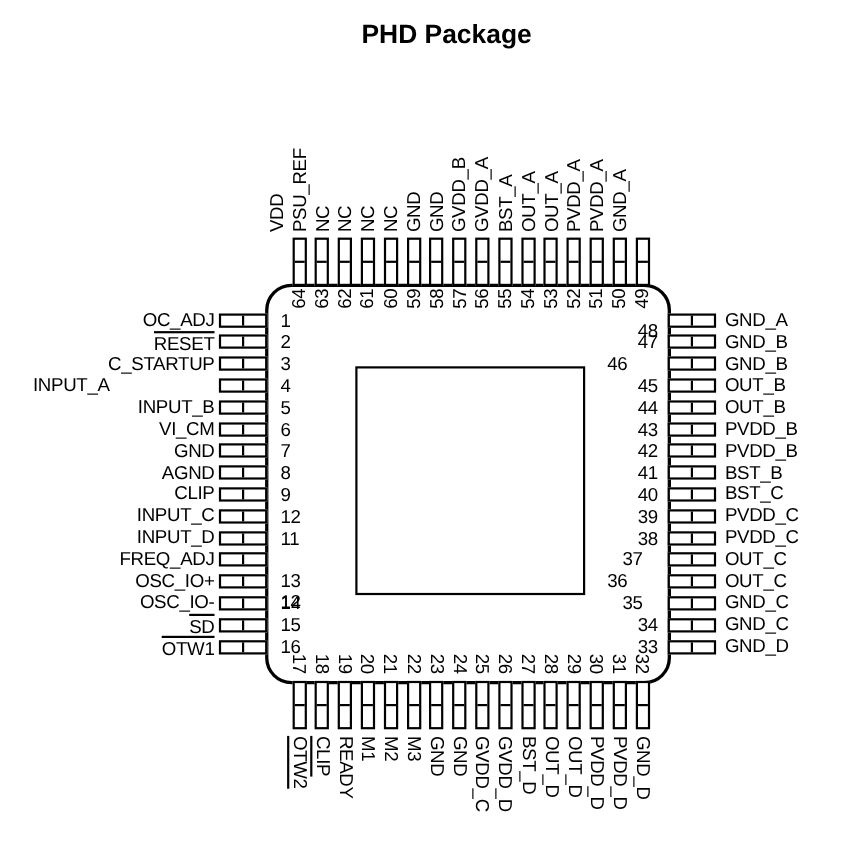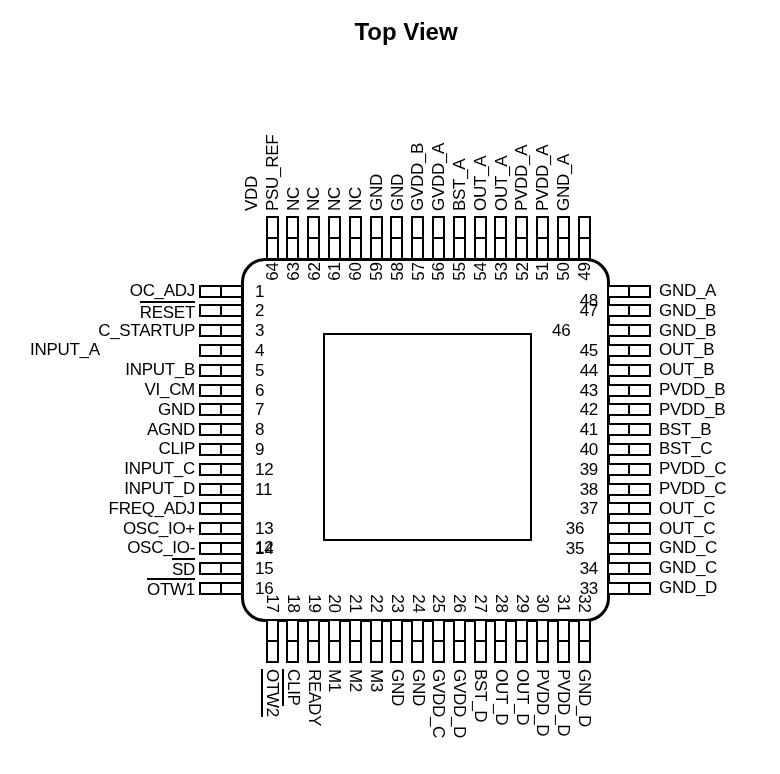--- a/index.html
+++ b/index.html
@@ -28,21 +28,21 @@
   .rnum-ccw{transform:rotate(-90deg);text-align:center;}
   .rnum-cw{transform:rotate(90deg);text-align:center;}
   .ov{display:inline-block;border-top:2px solid #000;line-height:19px;}
   .ovb{display:inline-block;border-bottom:2px solid #000;line-height:19px;}
 </style>
 </head>
 <body>
 
 <div class="canvas">
   <div class="title">
-    <div>Top View</div>
+    <div>PHD Package</div>
   </div>
 
   <div class="chip-body"></div>
   <div class="thermal-pad"></div>
 
   <div id="pin-layer">
       <div class="pin h" style="left: 199px; top: 285px;">
         <div class="dv"></div>
       </div>
       <div class="num" style="left: 255px; top: 282px; width: 40px;">1</div>
@@ -173,26 +173,26 @@
       <div class="num" style="left: 552px; top: 460px; width: 46px; text-align: right;">39</div>
       <div class="lbl" style="left: 659px; top: 459px;"><span>PVDD_C</span></div>
       <div class="pin h" style="left: 607px; top: 483px;">
         <div class="dv"></div>
       </div>
       <div class="num" style="left: 552px; top: 480px; width: 46px; text-align: right;">38</div>
       <div class="lbl" style="left: 659px; top: 479px;"><span>PVDD_C</span></div>
       <div class="pin h" style="left: 607px; top: 502px;">
         <div class="dv"></div>
       </div>
-      <div class="num" style="left: 552px; top: 499px; width: 46px; text-align: right;">37</div>
+      <div class="num" style="left: 552px; top: 499px; width: 46px; text-align: center;">37</div>
       <div class="lbl" style="left: 659px; top: 499px;"><span>OUT_C</span></div>
       <div class="pin h" style="left: 607px; top: 522px;">
         <div class="dv"></div>
       </div>
-      <div class="num" style="left: 552px; top: 519px; width: 46px; text-align: center;">36</div>
+      <div class="num" style="left: 552px; top: 519px; width: 46px; text-align: left;">36</div>
       <div class="lbl" style="left: 659px; top: 519px;"><span>OUT_C</span></div>
       <div class="pin h" style="left: 607px; top: 542px;">
         <div class="dv"></div>
       </div>
       <div class="num" style="left: 552px; top: 539px; width: 46px; text-align: center;">35</div>
       <div class="lbl" style="left: 659px; top: 538px;"><span>GND_C</span></div>
       <div class="pin h" style="left: 607px; top: 562px;">
         <div class="dv"></div>
       </div>
       <div class="num" style="left: 552px; top: 559px; width: 46px; text-align: right;">34</div>

